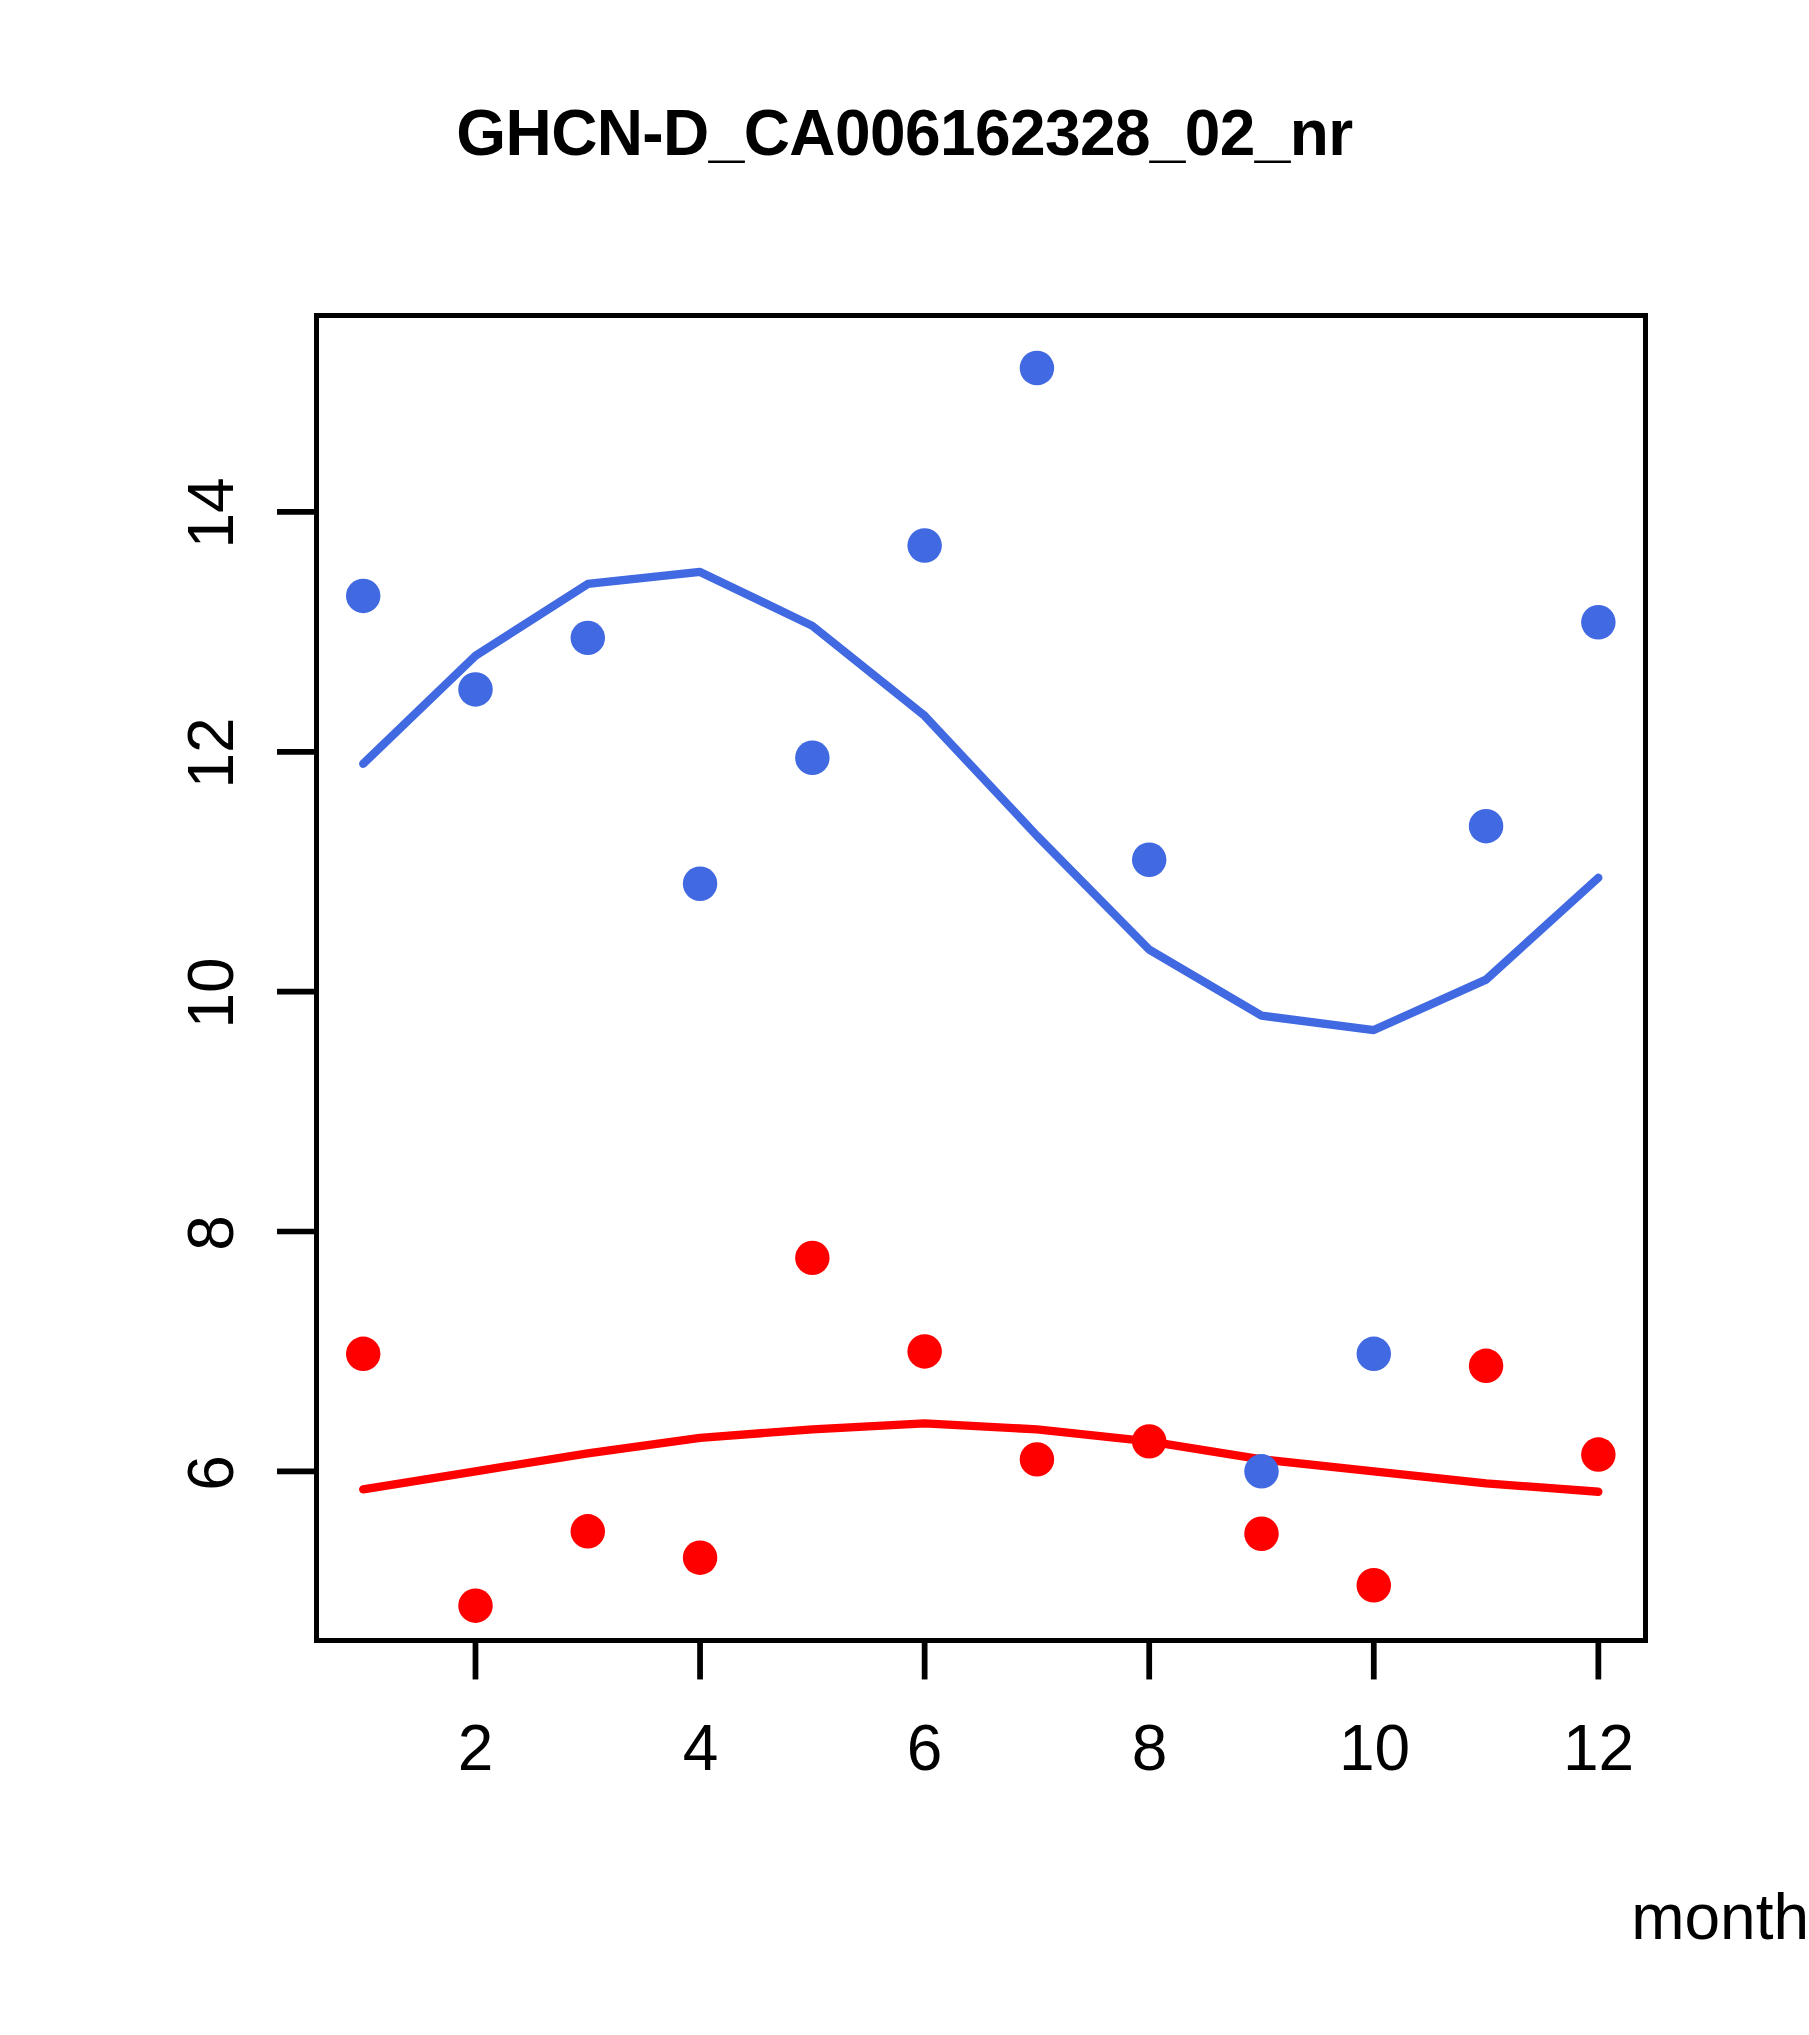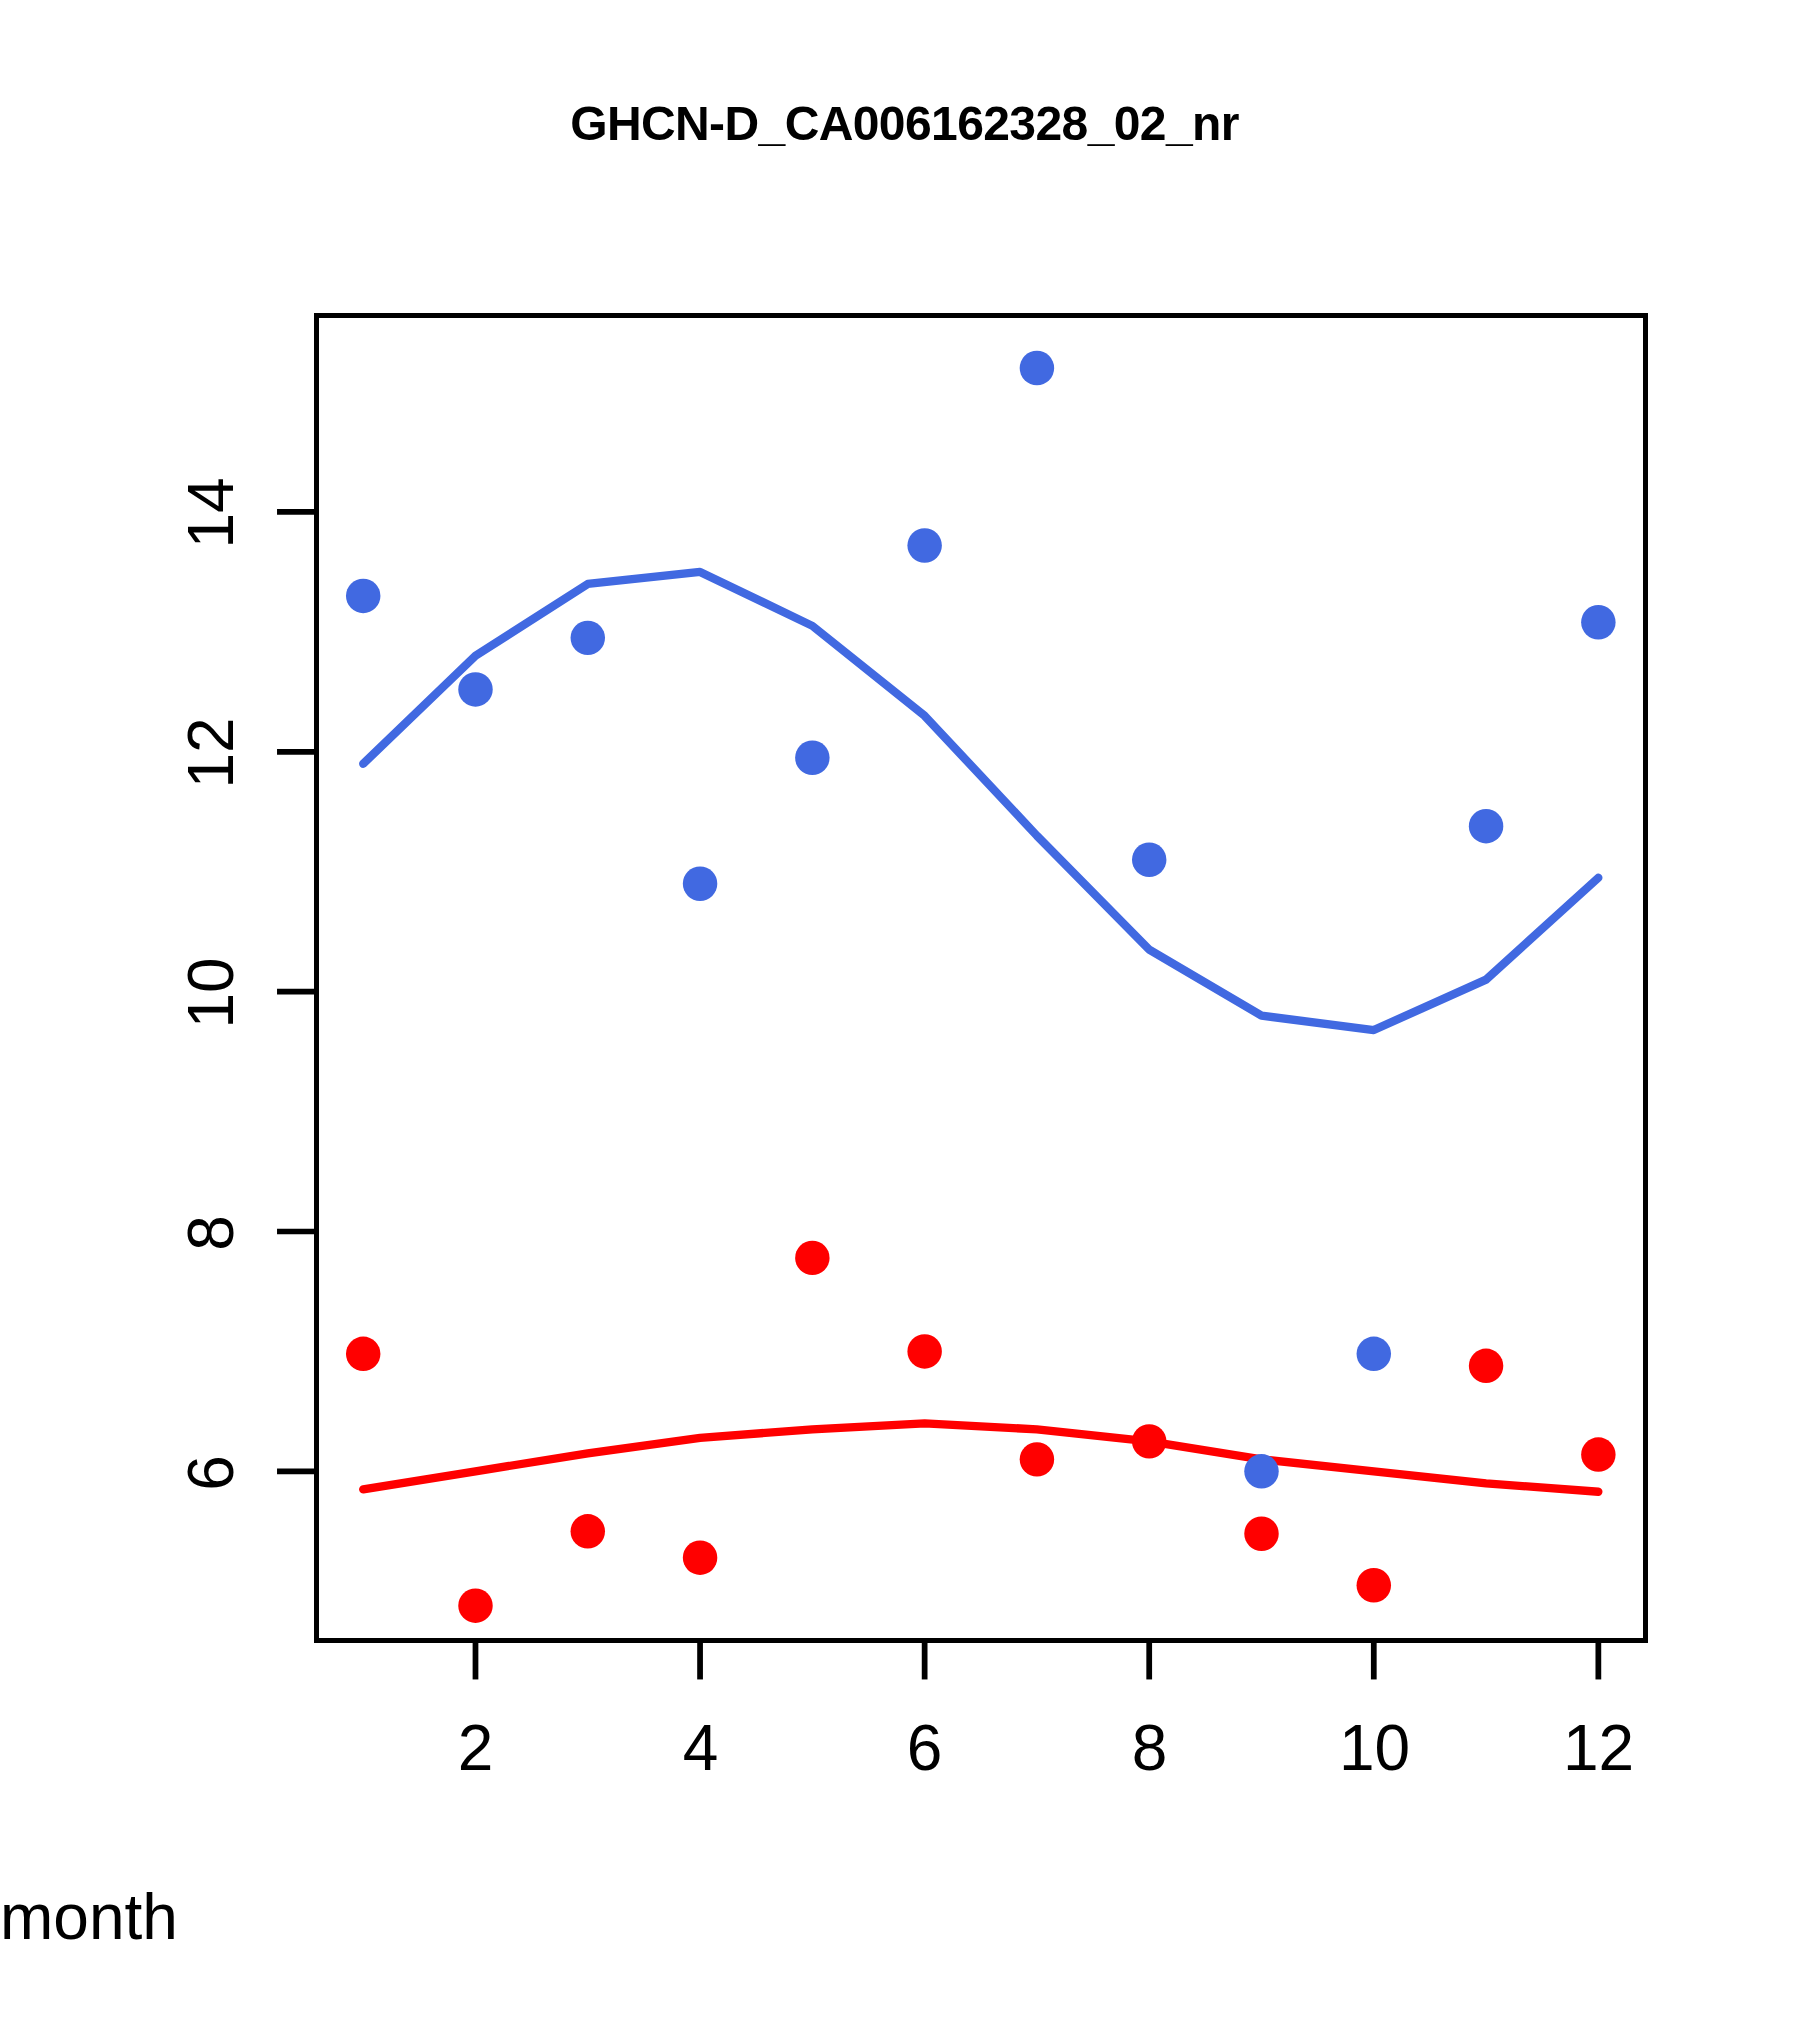--- a/index.html
+++ b/index.html
@@ -1,34 +1,34 @@
 <!DOCTYPE html>
 <html style="font-size:10.2px"><head>
 <meta charset="utf-8">
 <style>
   html,body{margin:0;padding:0;background:#ffffff;}
   body{width:1809px;height:2035px;font-family:"Liberation Sans",sans-serif;color:#000;}
   #plot-root{position:relative;width:1809px;height:2035px;background:#fff;}
   #chart-title{
     position:absolute;left:0;top:96px;width:1809px;text-align:center;
-    font-size:48px;font-weight:bold;letter-spacing:-0.6px;
+    font-size:64px;font-weight:bold;letter-spacing:-0.6px;
     font-family:"Liberation Sans",sans-serif;
   }
   #plot-area{position:absolute;left:314px;top:313px;width:1334px;height:1330px;}
   #plot-box{position:absolute;inset:0;border:5.7px solid #000;box-sizing:border-box;}
   #svg-layer{position:absolute;left:0;top:0;width:1809px;height:2035px;overflow:visible;}
   .axis-label-y{
     position:absolute;font-size:64px;
     transform-origin:50% 50%;
     transform:rotate(-90deg);
     white-space:nowrap;
   }
   .axis-label-x{position:absolute;font-size:64px;white-space:nowrap;}
   #xlab{
-    position:absolute;left:0;top:1880px;width:1809px;text-align:left;
+    position:absolute;left:0;top:1880px;width:1809px;text-align:right;
     font-size:64px;
   }
 </style>
 </head>
 <body>
 
 <div id="plot-root">
 
   <div id="chart-title">GHCN-D_CA006162328_02_nr</div>
 

